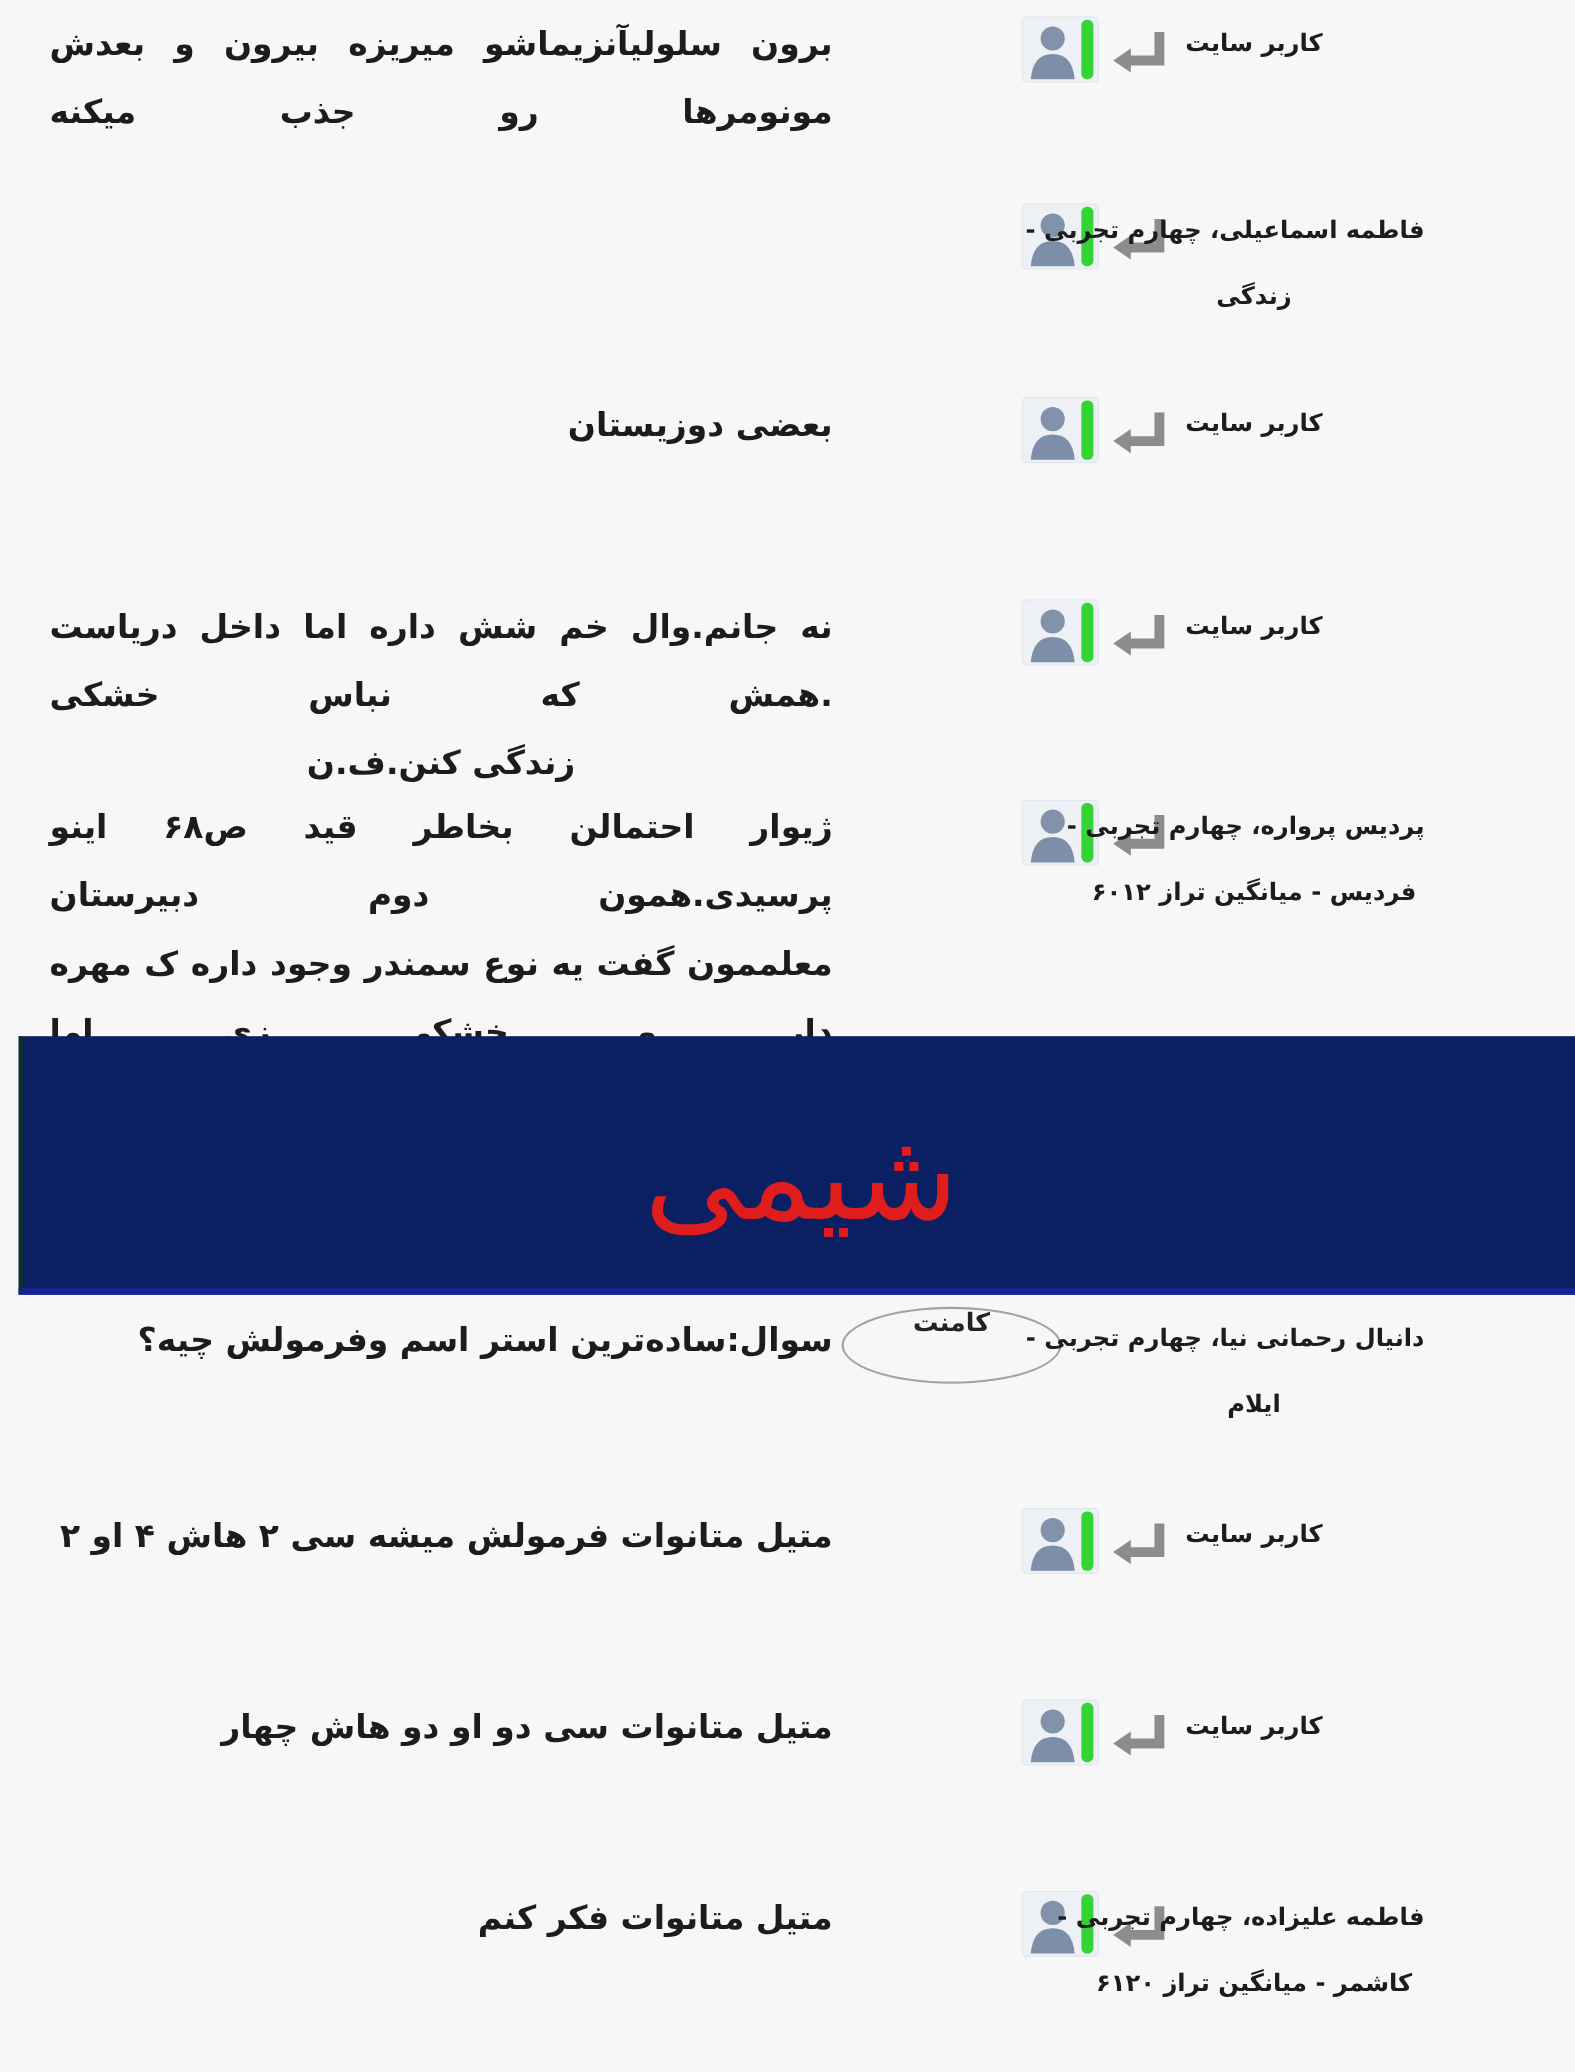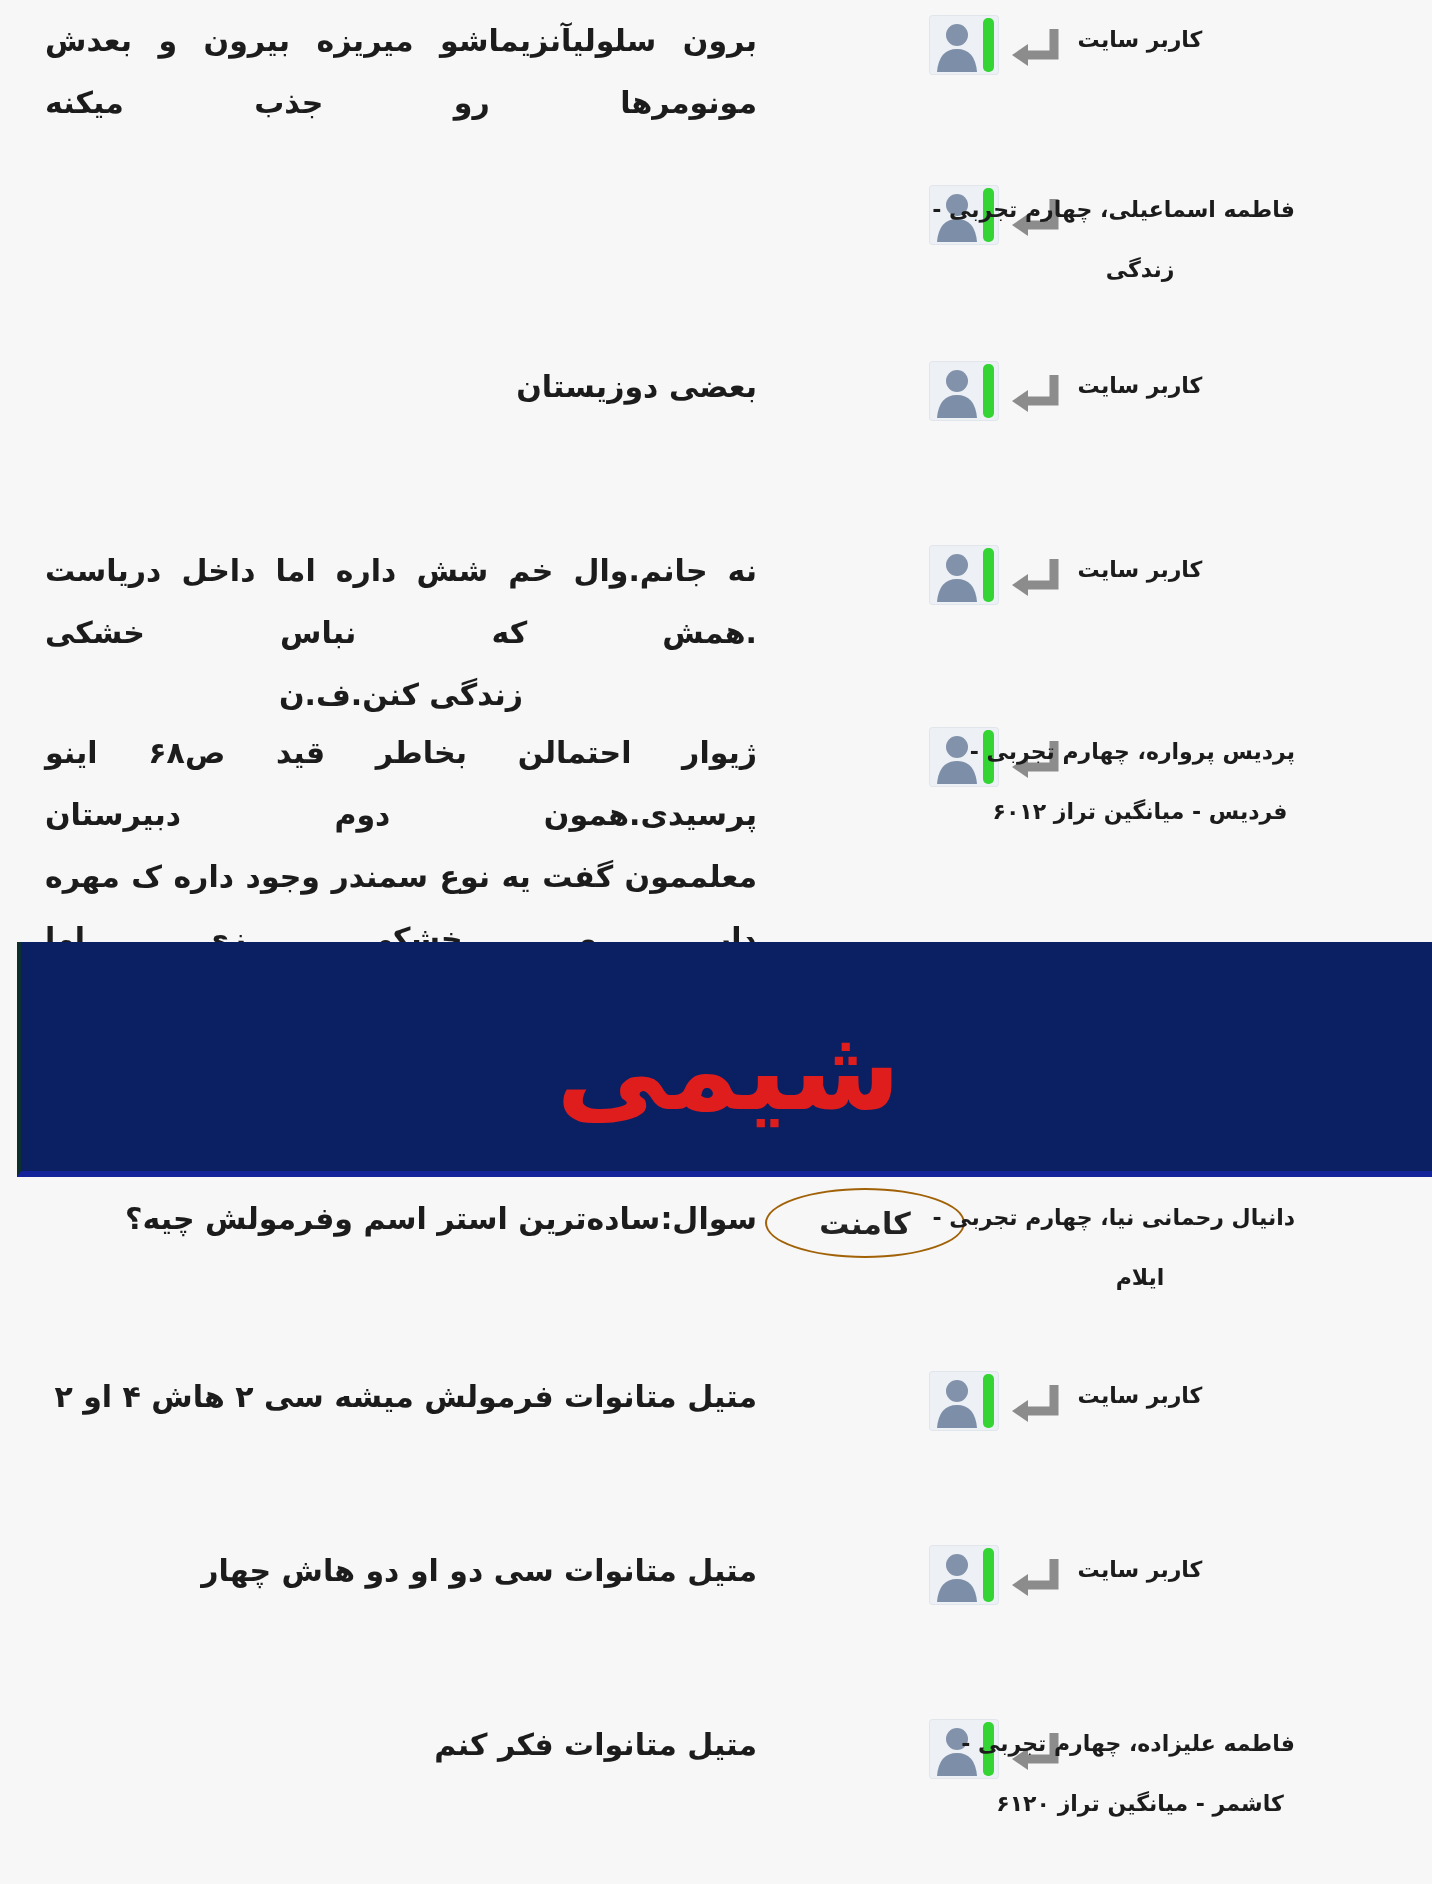--- a/index.html
+++ b/index.html
@@ -16,30 +16,30 @@
   .cline.flush-left{text-align:center;}
   .user-col{
     position:absolute;left:985px;top:0;width:310px;
     text-align:center;direction:rtl;font-size:22px;line-height:60px;white-space:nowrap;
   }
   .icon-cluster{position:absolute;left:930px;top:6px;width:140px;height:60px;display:flex;align-items:flex-start;}
   .avatar{width:68px;height:58px;background:#edf1f6;border-radius:3px;box-shadow:0 0 0 1px #e0e6ec;flex:none;}
   .reply-arrow{margin:9px 0 0 12px;flex:none;}
   .badge-oval{
     position:absolute;left:765px;top:0;width:196px;height:66px;
-    border:2px solid #a16207;border-radius:50%;
-    display:flex;align-items:center;justify-content:center;
-    font-size:30px;direction:rtl;color:#222;background:transparent;
+    border:2px solid #a3a3a3;border-radius:50%;
+    display:flex;justify-content:center;
+    font-size:23px;direction:rtl;color:#222;background:transparent;
   }
   .banner{
     position:absolute;left:17px;top:942px;width:1415px;height:229px;
     background:#0a2063;border-bottom:6px solid #13239a;border-left:4px solid #0d2f2e;
     display:flex;align-items:center;justify-content:center;
   }
-  .banner-title{color:#e01d1d;font-size:112px;font-weight:bold;padding-top:26px;letter-spacing:1px;}
+  .banner-title{color:#e01d1d;font-size:112px;font-weight:normal;padding-top:26px;letter-spacing:1px;}
 </style>
 </head>
 <body>
 
 <div class="row" style="top:10px">
   <div class="comment-col">
     <div class="cline stretch">برون سلولیآنزیماشو میریزه بیرون و بعدش مونومرها رو جذب میکنه</div>
   </div>
   <div class="icon-cluster">
     <div class="avatar">

